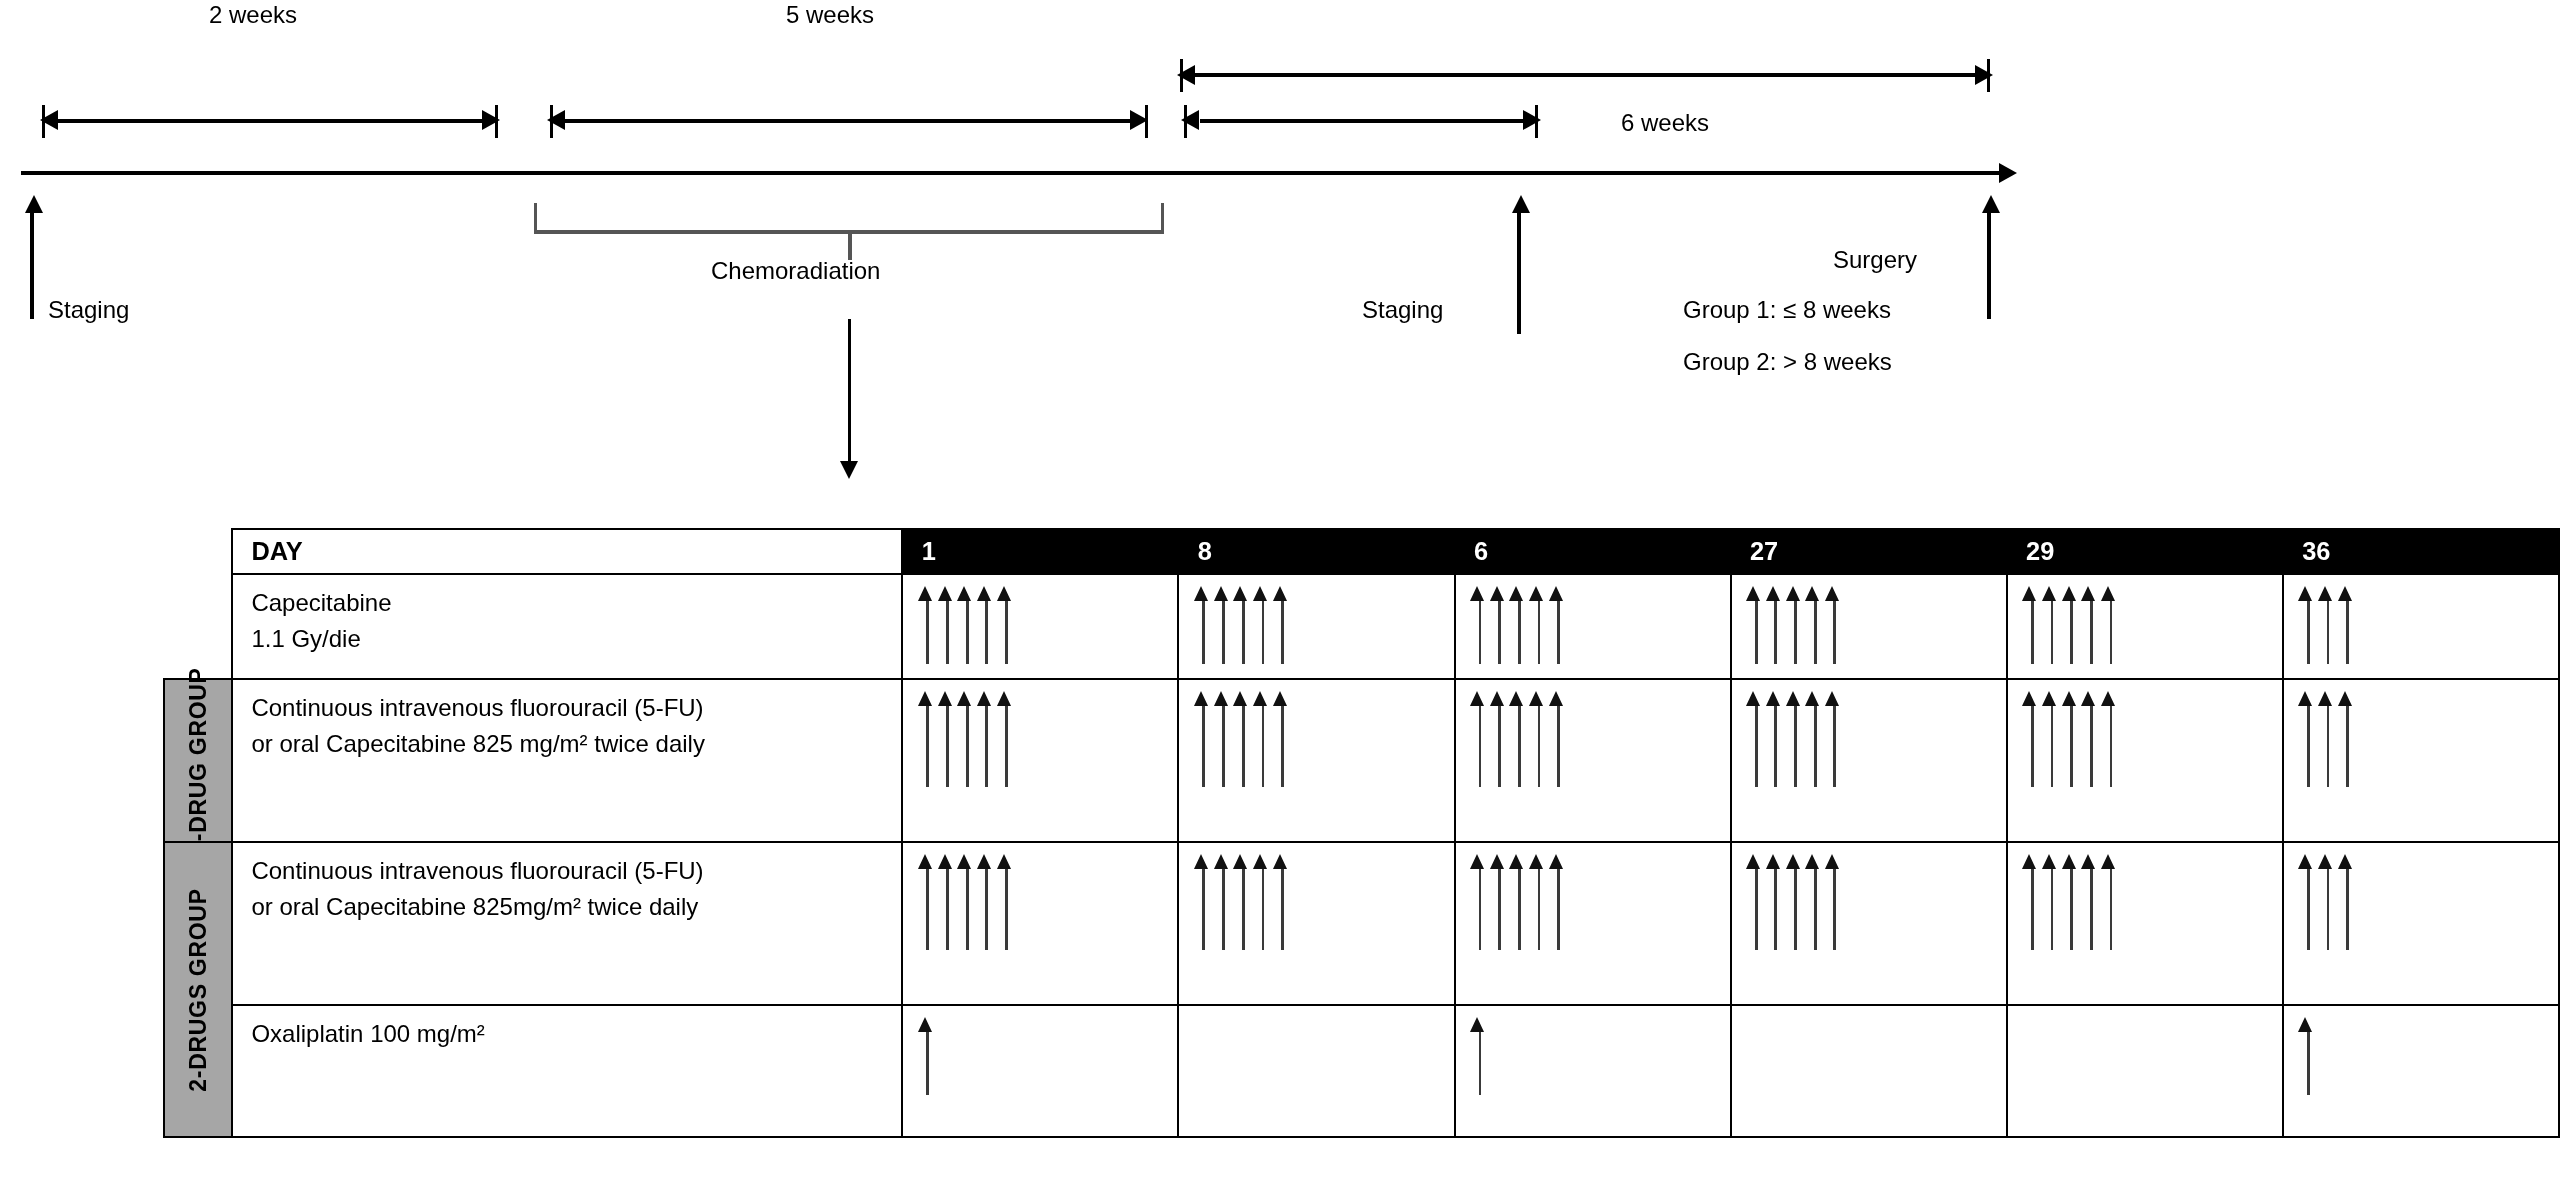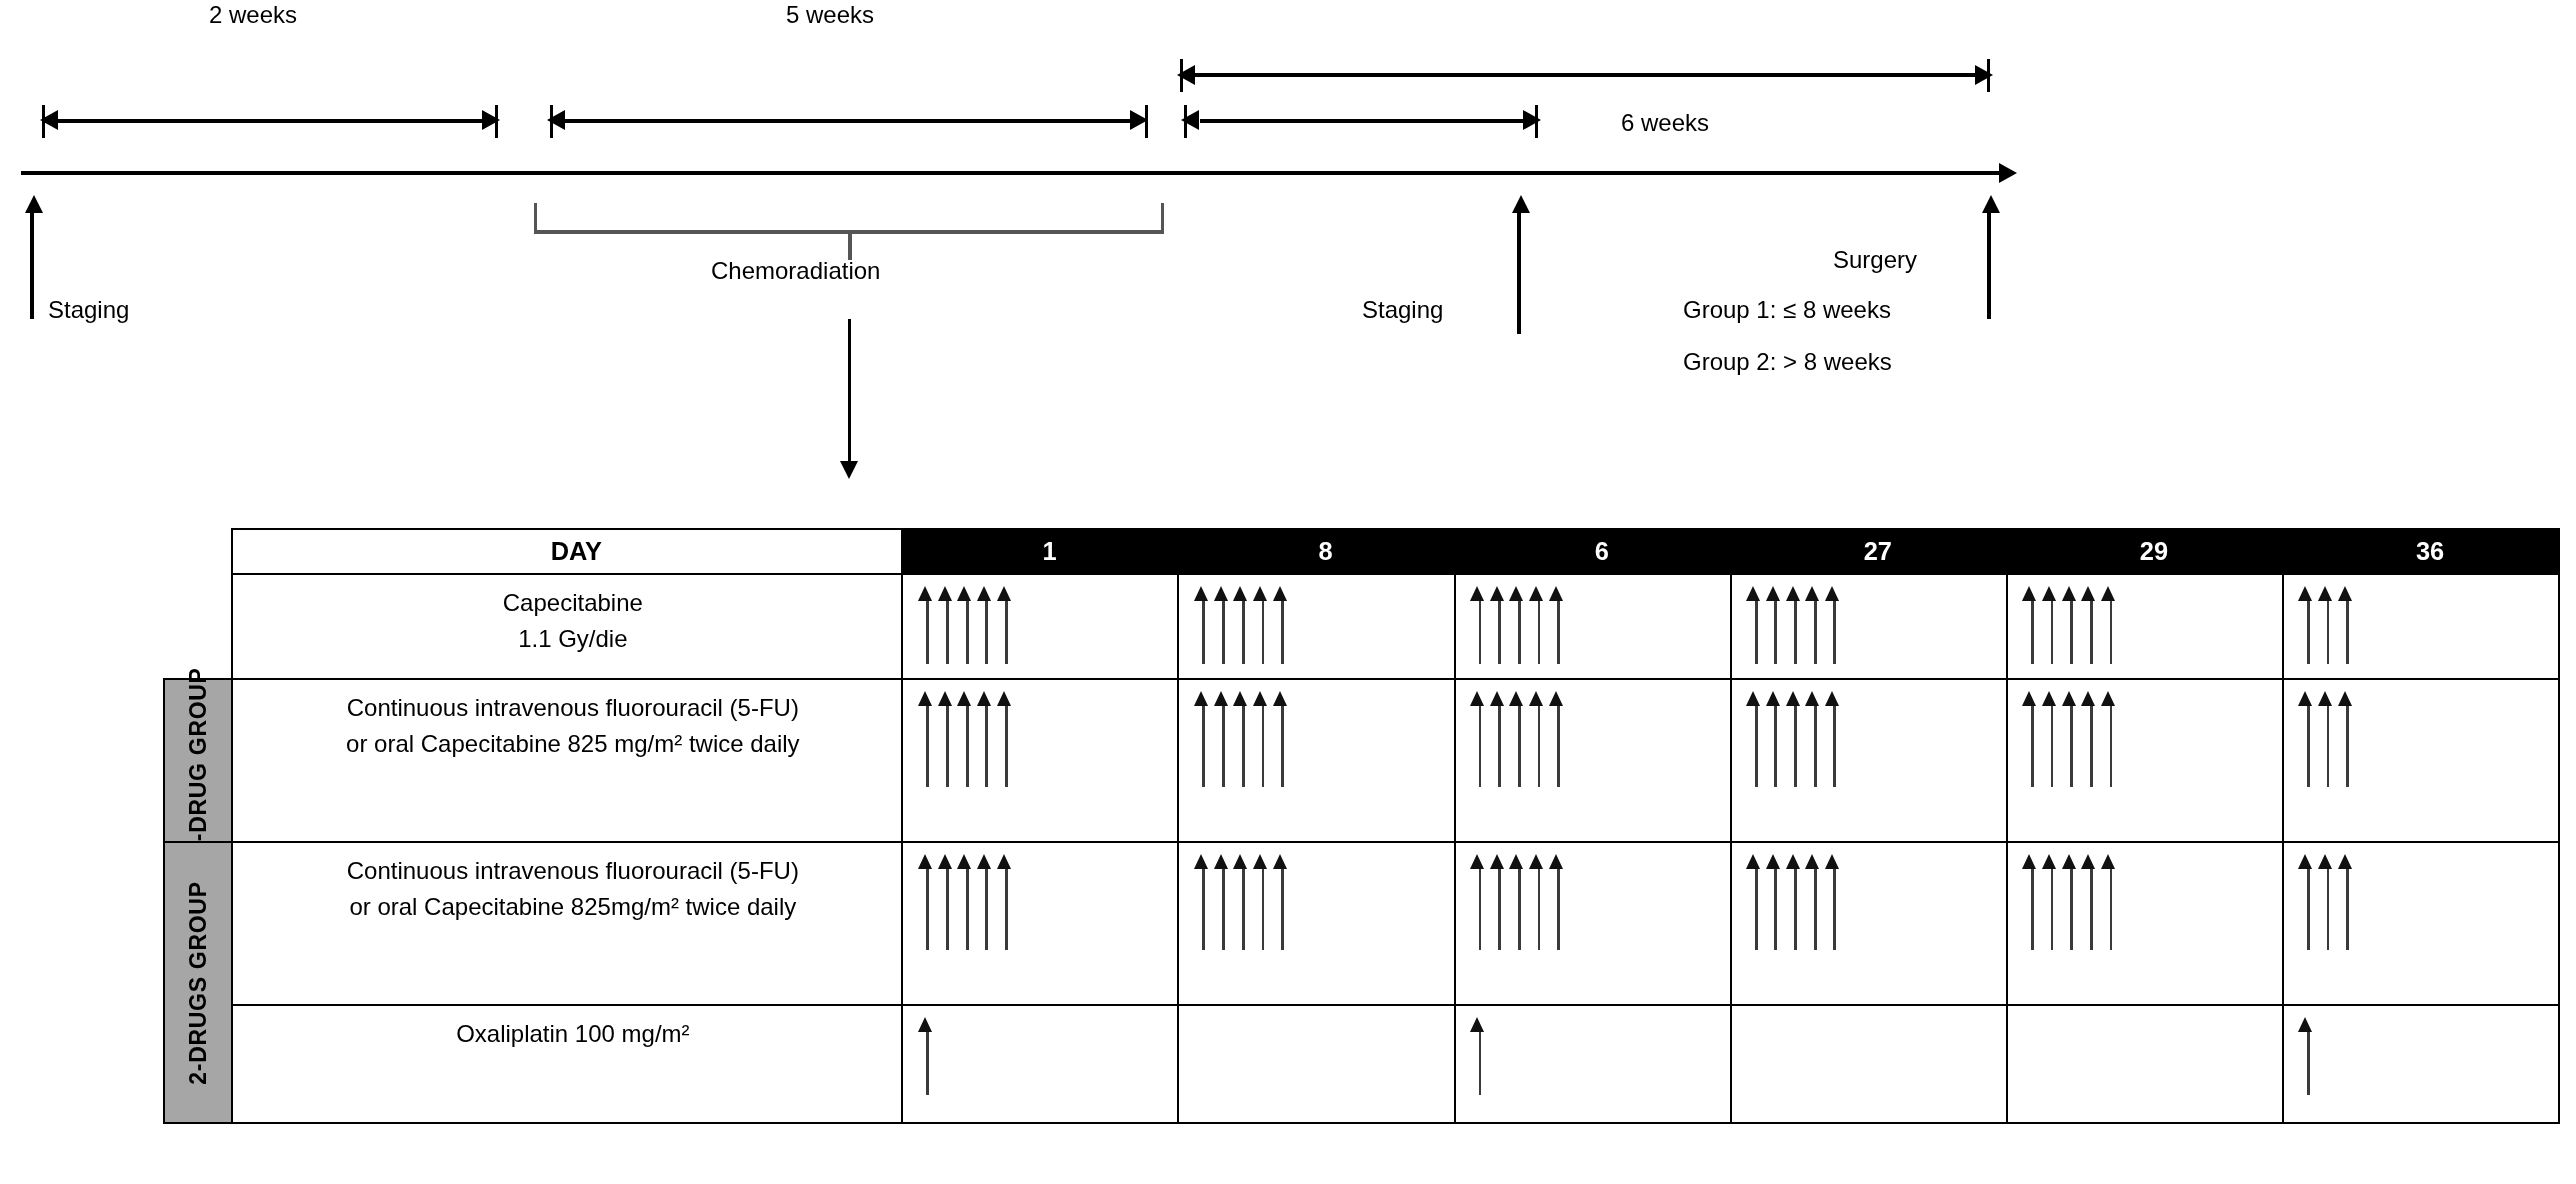--- a/index.html
+++ b/index.html
@@ -24,21 +24,21 @@
 
   
   .bracket{position:absolute;border:0;}
   .bracket .bbase{position:absolute;left:0;right:0;bottom:0;height:4.2px;background:#555;}
   .bracket .bl,.bracket .br{position:absolute;bottom:0;width:2.8px;height:100%;background:#555;}
   .bracket .bl{left:0;} .bracket .br{right:0;}
 
   
   #sched{position:absolute;left:163px;top:528px;width:2397px;
          border-collapse:collapse;table-layout:fixed;}
-  #sched td{border:2.1px solid #000;padding:0;vertical-align:top;background:#fff;text-align:center;}
+  #sched td{border:2.1px solid #000;padding:0;vertical-align:top;background:#fff;}
   #sched .hdr{background:#000;color:#fff;font-weight:bold;font-size:25.4px;
               padding:7px 0 7px 18.4px;border-color:#000;}
   #sched .hdr-day{background:#fff;color:#000;font-weight:bold;font-size:25.4px;
                   padding:7px 0 7px 18.4px;}
   #sched .txt{font-size:24px;padding:10px 7px 10px 18.4px;line-height:1.5;}
   #sched .glab{background:#a6a6a6;width:68px;padding:0;position:relative;}
   .grot{position:absolute;left:50%;top:50%;transform:translate(-50%,-50%) rotate(-90deg);
         white-space:nowrap;font-weight:bold;font-size:23px;letter-spacing:0.7px;}
   .daycell{position:relative;}
   .arrowbox{display:flex;align-items:flex-start;gap:12.7px;padding:11.3px 0 0 21px;height:100%;}
@@ -581,21 +581,21 @@
               <b></b>
             </span>
             <span class="tarrow">
               <i style="height:83px"></i>
               <b></b>
             </span>
           </div>
         </td>
     </tr>
 
-    <tr style="height:118px;">
+    <tr style="height:132px;">
       <td class="txt">
         <div>Oxaliplatin 100 mg/m²</div>
       </td>
       <td class="daycell">
           <div class="arrowbox">
             <span class="tarrow">
               <i style="height:65px"></i>
               <b></b>
             </span>
           </div>

